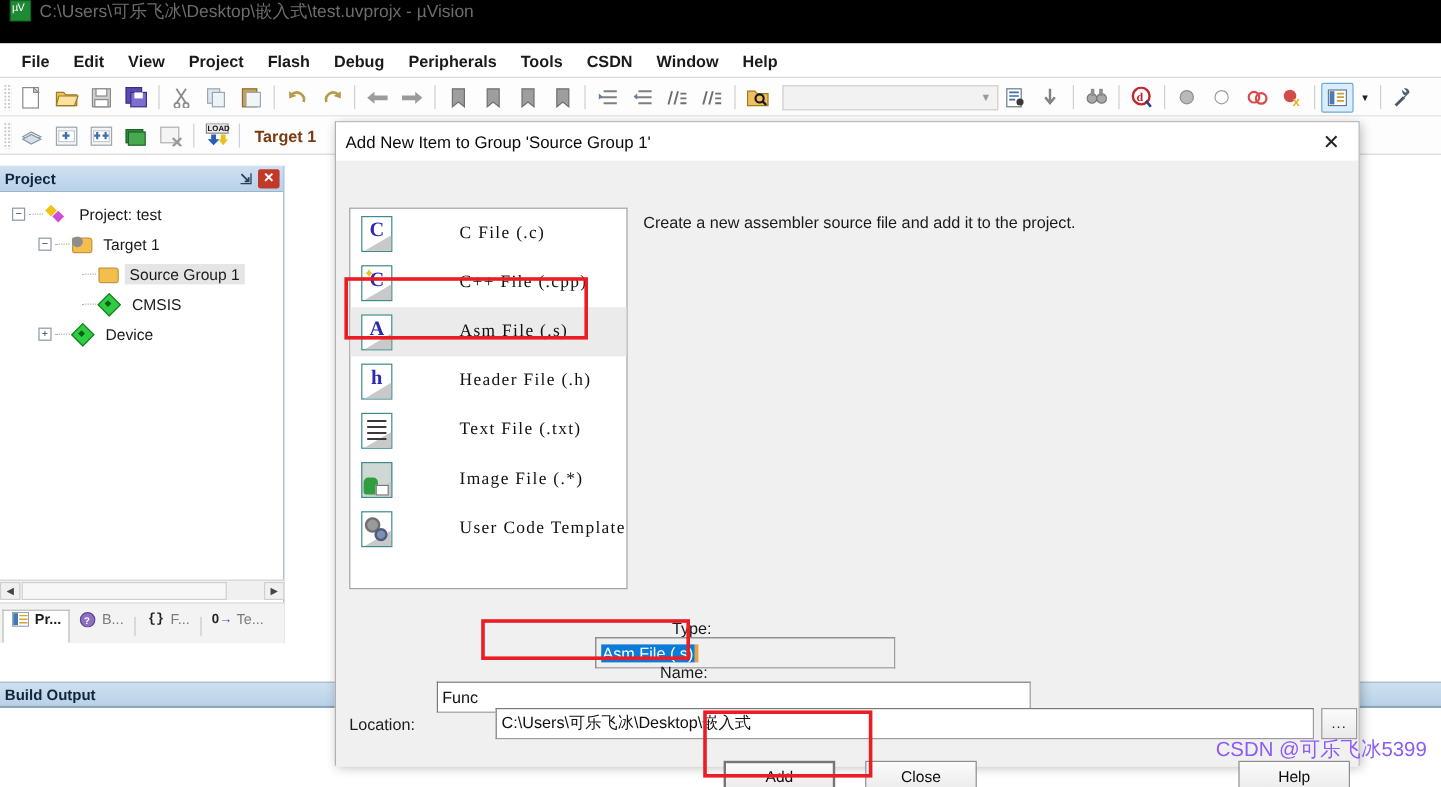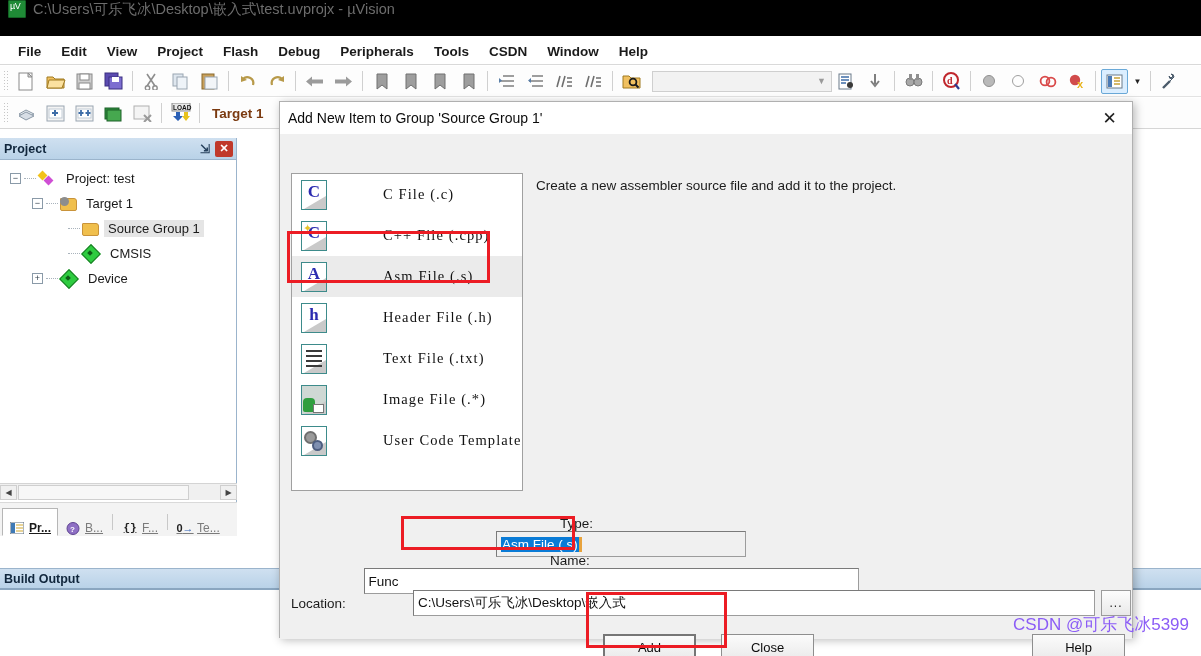--- a/index.html
+++ b/index.html
@@ -135,23 +135,23 @@
   }
   .hscroll .thumb { height: 15px; background: #f7f7f7; border: 1px solid #cfcfcf; flex: 1; margin: 0 1px; }
   .hscroll .track-gap { width: 30px; }
 
   .panel-tabs {
     position: absolute; left: 0; bottom: 0; width: 237px; height: 34px;
     background: #f3f3f3; display: flex; align-items: flex-end; padding-left: 2px;
     border-top: 1px solid #d9d9d9;
   }
   .ptab {
-    height: 28px; display: flex; align-items: flex-end; padding: 0 6px;
+    height: 28px; display: flex; align-items: flex-start; padding: 0 6px;
     font-size: 12px; color: #7b7b7b; border: 1px solid transparent;
-    background: transparent; white-space: nowrap; text-decoration: underline;
+    background: transparent; white-space: nowrap;
   }
   .ptab.active {
     background: #ffffff; border: 1px solid #b6b6b6; border-bottom-color: #ffffff;
     color: #1a1a1a; font-weight: 700;
   }
   .ptab .tabicon { width: 16px; height: 14px; margin-right: 4px; flex: 0 0 auto; display:flex; align-items:center; justify-content:center; font-size: 11px;}
   .ptab-sep { width: 1px; height: 16px; background: #c8c8c8; margin: 0 2px 6px 2px; }
 
   
   .buildout-head {

